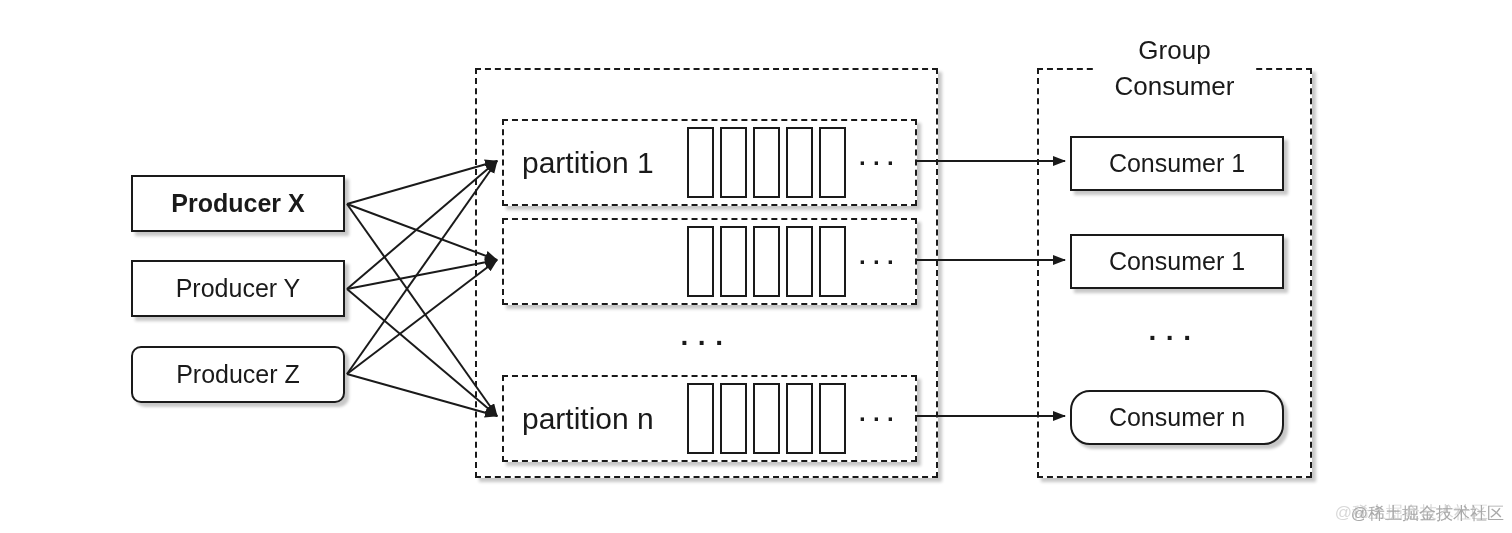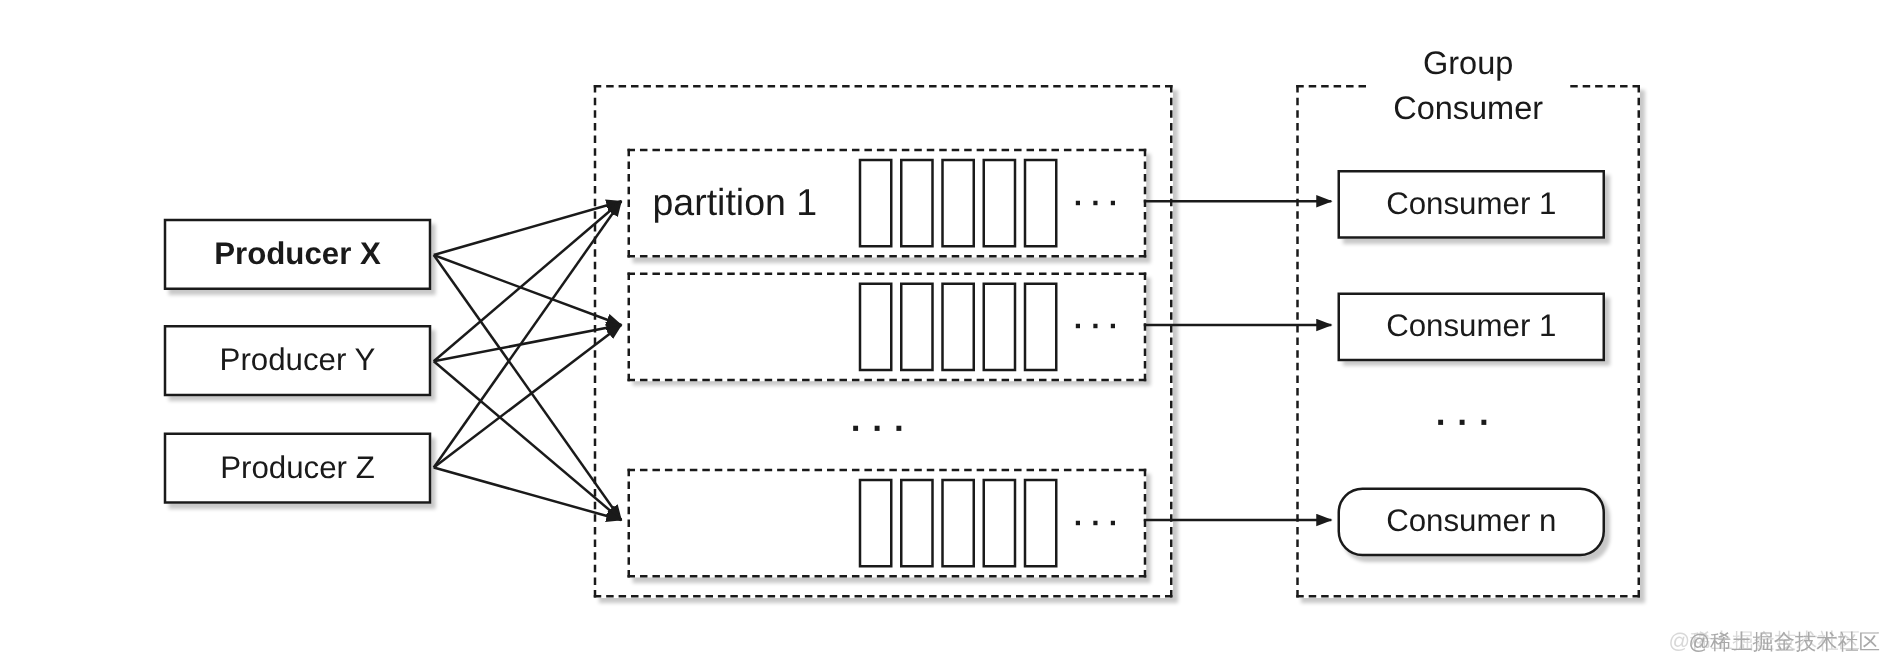--- a/index.html
+++ b/index.html
@@ -94,21 +94,21 @@
     text-align:center;
     font-size:28px; font-weight:700;
     letter-spacing:8px;
     line-height:30px;
   }
   .topic-box .more-ellipsis{ top:258px; }
   .cg-box .more-ellipsis{ top:253px; }
   
   .producer-x{ left:131px; top:175px; width:214px; height:57px;font-weight:bold; }
   .producer-y{ left:131px; top:260px; width:214px; height:57px;justify-content:center; }
-  .producer-z{ left:131px; top:346px; width:214px; height:57px; }
+  .producer-z{ left:131px; top:346px; width:214px; height:57px;border-radius:10px; }
   .consumer-1{ left:31px; top:66px;  width:214px; height:55px; }
   .consumer-2{ left:31px; top:164px; width:214px; height:55px; }
   .consumer-n{ left:31px; top:320px; width:214px; height:55px;border-radius:20px; }
   .cg-box .solid-box{ box-shadow:4px 4px 3px var(--shadow); }
   
   .arrows{
     position:absolute;
     left:0; top:0;
     width:1512px; height:533px;
     pointer-events:none;
@@ -164,20 +164,21 @@
         <div class="cell"></div>
         <div class="cell"></div>
         <div class="cell"></div>
       </div>
       <div class="slot-ellipsis">···</div>
     </div>
 
     <div class="more-ellipsis">···</div>
 
     <div class="partition pn">
+      <div class="partition-label">partition n</div>
       <div class="cells">
         <div class="cell"></div>
         <div class="cell"></div>
         <div class="cell"></div>
         <div class="cell"></div>
         <div class="cell"></div>
       </div>
       <div class="slot-ellipsis">···</div>
     </div>
   </div>

